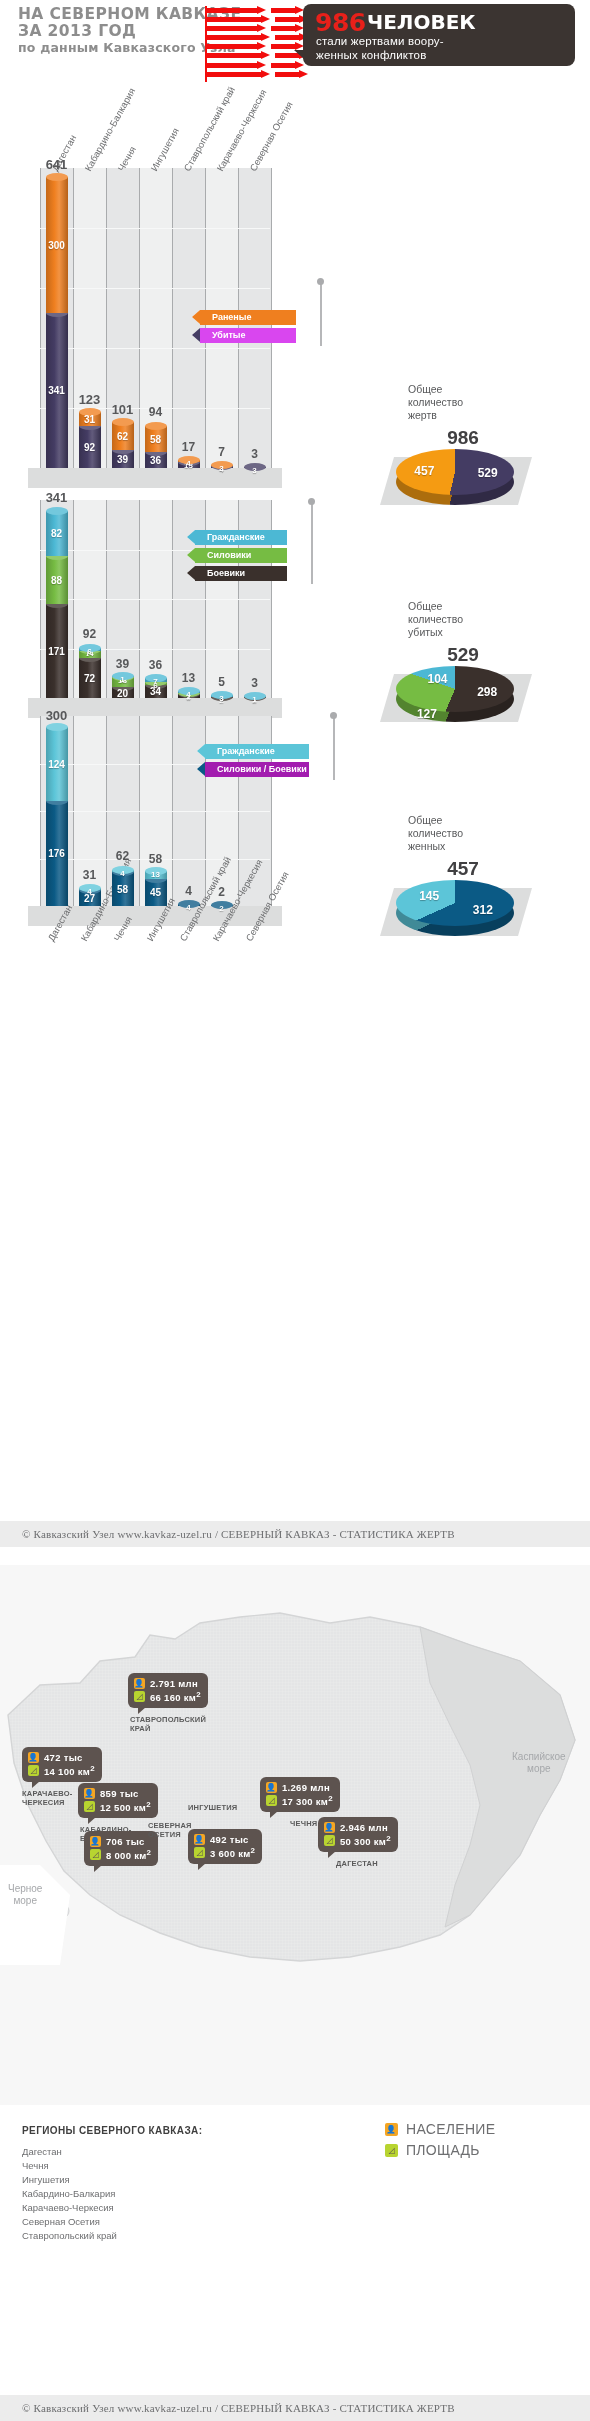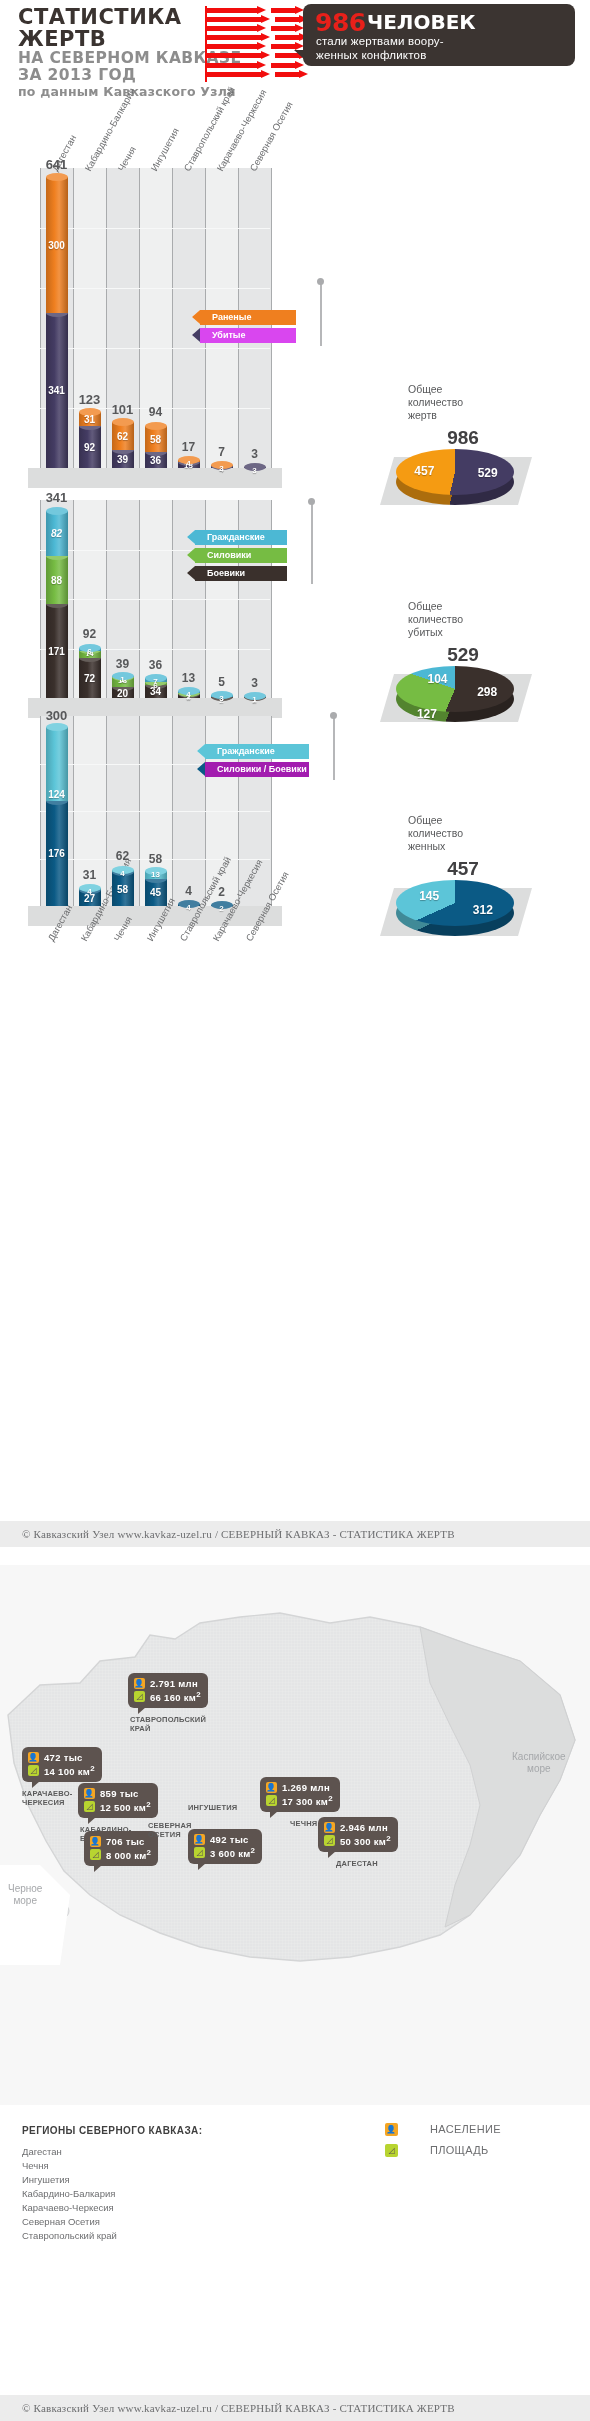--- a/index.html
+++ b/index.html
@@ -100,28 +100,27 @@
   .co-ic { width: 11px; height: 11px; border-radius: 2px; margin-right: 5px;
       display:flex; align-items:center; justify-content:center; font-size: 8px; color:#5d534f; flex: 0 0 auto;}
   .co-txt { font-size: 9.5px; color: #fff; font-weight: bold; letter-spacing: .3px; white-space: nowrap; }
   .reg-name { position: absolute; font-size: 7.5px; font-weight: bold; color: #5a5a5a;
       line-height: 9px; letter-spacing: .2px; }
 
   .legend-title { position: absolute; font-size: 10px; font-weight: bold; color: #3f3f3f; letter-spacing:.4px;}
   .legend-list { position: absolute; font-size: 9.5px; color: #6d6e70; line-height: 14px; }
   .legend-right { position: absolute; }
   .lr-row { display:flex; align-items:center; height: 16px; margin-bottom: 5px; }
-  .lr-txt { font-size: 11px; color: #6d6e70; letter-spacing: .3px; margin-left: 24px; }
+  .lr-txt { font-size: 14px; color: #6d6e70; letter-spacing: .3px; }
 </style>
 </head>
 <body>
 
 <div class="header">
   <div class="hdr-title-block">
-    <div class="t1">СТАТИСТИКА ЖЕРТВ</div>
     <div class="t2">НА СЕВЕРНОМ КАВКАЗЕ</div>
     <div class="t3">ЗА 2013 ГОД</div>
     <div class="t4">по данным Кавказского Узла</div>
   </div>
   <div class="bullets">
     <div class="rail"></div>
   <div class="bullet-row">
         <div class="stem" style="width:52px"></div>
         <div class="tip" style="left:52px"></div>
         <div class="stem" style="left:66px;width:24px"></div>
@@ -326,21 +325,21 @@
       <div class="plot-floor" style="left: 28px; top: 198px; width: 254px; height: 20px;"></div>
       <div class="bar" style="left: 45.5px; width: 22px; top: 10px; height: 188px;">
         <div class="seg" style="bottom: 0px; height: 94px; background: linear-gradient(to right, rgb(48, 39, 36) 0%, rgb(58, 48, 44) 38%, rgb(90, 81, 78) 60%, rgb(44, 36, 33) 100%);">
           <div class="cap" style="background: rgb(101, 94, 90);"></div>
           <div class="val" style="top: 41.5px;">171</div>
         </div>
         <div class="seg" style="bottom: 94px; height: 48px; background: linear-gradient(to right, rgb(97, 154, 55) 0%, rgb(118, 188, 67) 38%, rgb(140, 199, 97) 60%, rgb(90, 143, 51) 100%);">
           <div class="cap" style="background: rgb(148, 203, 108);"></div>
           <div class="val" style="top: 18.5px;">88</div>
         </div>
-        <div class="seg" style="bottom: 142px; height: 45px; background: linear-gradient(to right, rgb(62, 151, 174) 0%, rgb(76, 184, 212) 38%, rgb(105, 195, 219) 60%, rgb(58, 140, 161) 100%); font-style: italic;">
+        <div class="seg" style="bottom: 142px; height: 45px; background: linear-gradient(to right, rgb(62, 151, 174) 0%, rgb(76, 184, 212) 38%, rgb(105, 195, 219) 60%, rgb(58, 140, 161) 100%);">
           <div class="cap" style="background: rgb(115, 200, 221);"></div>
           <div class="val" style="top: 17px;">82</div>
         </div>
       </div>
       <div class="bar-total" style="left: 34px; width: 45px; top: -10px; font-size: 13px;">341</div>
       <div class="bar" style="left: 78.5px; width: 22px; top: 147px; height: 51px;">
         <div class="seg" style="bottom: 0px; height: 40px; background: linear-gradient(to right, rgb(48, 39, 36) 0%, rgb(58, 48, 44) 38%, rgb(90, 81, 78) 60%, rgb(44, 36, 33) 100%);">
           <div class="cap" style="background: rgb(101, 94, 90);"></div>
           <div class="val" style="top: 14.5px;">72</div>
         </div>
@@ -473,21 +472,21 @@
       <div class="rotlabel" style="left: 186.5px; top: 216px;">Ставропольский край</div>
       <div class="rotlabel" style="left: 219.5px; top: 216px;">Карачаево-Черкесия</div>
       <div class="rotlabel" style="left: 252.5px; top: 216px;">Северная Осетия</div>
       <div class="bar" style="left: 45.5px; width: 22px; top: 12px; height: 178px;">
         <div class="seg" style="bottom: 0px; height: 105px; background: linear-gradient(to right, rgb(9, 74, 109) 0%, rgb(11, 90, 133) 38%, rgb(50, 116, 153) 60%, rgb(8, 68, 101) 100%);">
           <div class="cap" style="background: rgb(65, 126, 160);"></div>
           <div class="val" style="top: 47px;">176</div>
         </div>
         <div class="seg" style="bottom: 105px; height: 74px; background: linear-gradient(to right, rgb(75, 162, 177) 0%, rgb(92, 197, 216) 38%, rgb(118, 206, 222) 60%, rgb(70, 150, 164) 100%);">
           <div class="cap" style="background: rgb(128, 210, 225);"></div>
-          <div class="val" style="top: 31.5px; margin-top: 30px;">124</div>
+          <div class="val" style="top: 31.5px;">124</div>
         </div>
       </div>
       <div class="bar-total" style="left: 34px; width: 45px; top: -8px; font-size: 13px;">300</div>
       <div class="bar" style="left: 78.5px; width: 22px; top: 172px; height: 18px;">
         <div class="seg" style="bottom: 0px; height: 16px; background: linear-gradient(to right, rgb(9, 74, 109) 0%, rgb(11, 90, 133) 38%, rgb(50, 116, 153) 60%, rgb(8, 68, 101) 100%);">
           <div class="cap" style="background: rgb(65, 126, 160);"></div>
           <div class="val" style="top: 2.5px;">27</div>
         </div>
         <div class="seg" style="bottom: 16px; height: 2px; background: linear-gradient(to right, rgb(75, 162, 177) 0%, rgb(92, 197, 216) 38%, rgb(118, 206, 222) 60%, rgb(70, 150, 164) 100%);">
           <div class="cap" style="background: rgb(128, 210, 225);"></div>

